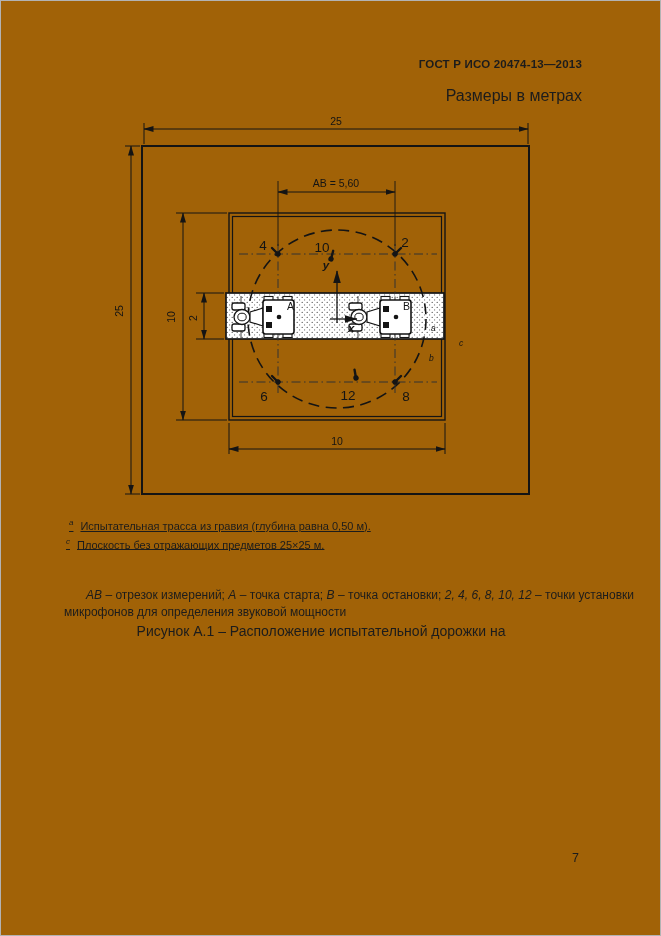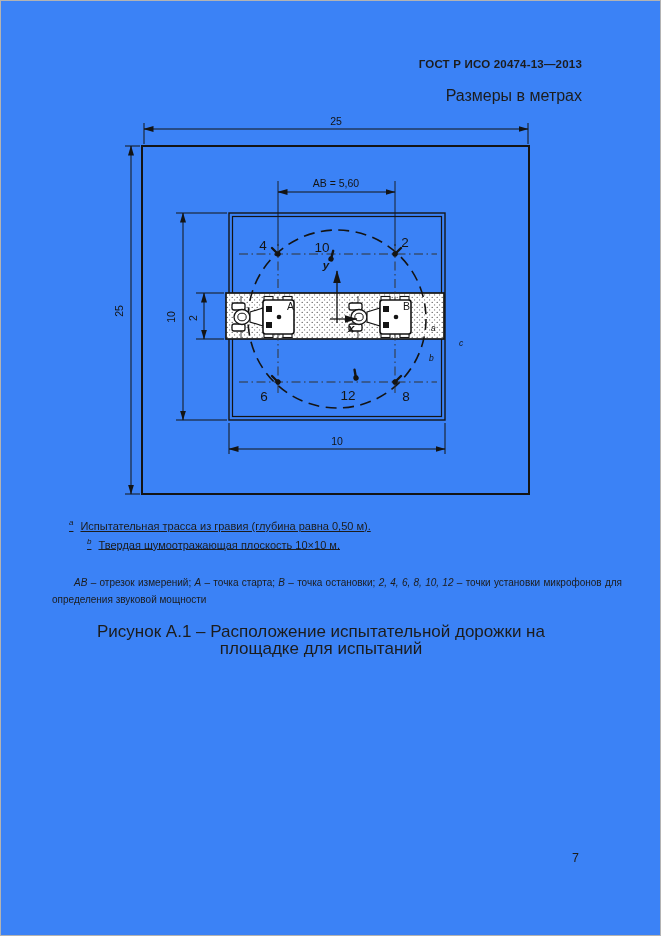--- a/index.html
+++ b/index.html
@@ -1,35 +1,35 @@
 <!DOCTYPE html>
 <html><head>
 <meta charset="utf-8">
 <style>
   html,body{margin:0;padding:0;background:#e8e8e8;}
   .page{
     position:relative;width:659px;height:934px;margin:0 auto;
-    background:#3b82f6;border:1px solid #b3b3b3;
+    background:#a16207;border:1px solid #b3b3b3;
     font-family:"Liberation Sans","DejaVu Sans",sans-serif;
     color:#1c1c1c;overflow:hidden;
   }
   .hdr{position:absolute;top:57px;right:78px;font-size:11.5px;font-weight:bold;letter-spacing:.2px;}
   .units{position:absolute;top:86px;right:78px;font-size:16px;}
   .diagram-svg{position:absolute;left:100px;top:105px;}
   svg text{font-family:"Liberation Sans","DejaVu Sans",sans-serif;fill:#141414;}
   .footnotes{position:absolute;left:0;top:514px;width:620px;font-size:11px;line-height:15px;text-decoration:underline;}
   .fn sup{font-size:8px;font-style:italic;margin-right:7px;}
   .fn-a{margin-left:68px;}
   .fn-b{margin-left:86px;}
   .fn-c{margin-left:65px;}
-  .legend{position:absolute;left:47px;top:570px;width:570px;font-size:10px;line-height:16.5px;
-          text-align:justify;text-indent:22px;margin:4px;}
+  .legend{position:absolute;left:47px;top:570px;width:570px;font-size:12px;line-height:16.5px;
+          text-align:justify;text-indent:22px;margin:16px;}
   .legend .it{font-style:italic;}
   .caption{position:absolute;left:60px;top:622px;width:520px;text-align:center;
-           font-size:17px;line-height:17px;}
+           font-size:14px;line-height:17px;}
   .pagenum{position:absolute;left:571px;top:850px;font-size:12.5px;}
 </style>
 </head>
 <body>
 
 <div class="page">
 
   <div class="hdr">ГОСТ Р ИСО 20474-13—2013</div>
   <div class="units">Размеры в метрах</div>
 
@@ -149,25 +149,24 @@
     <text x="247" y="294" text-anchor="middle" font-size="13.5">12</text>
     <text x="305" y="295" text-anchor="middle" font-size="13.5">8</text>
 
     <text x="330" y="225" font-size="8.5" font-style="italic">a</text>
     <text x="358" y="240" font-size="8.5" font-style="italic">c</text>
     <text x="328" y="255" font-size="8.5" font-style="italic">b</text>
   </svg>
 
   <div class="footnotes">
     <div class="fn fn-a"><sup>a</sup><span>Испытательная трасса из гравия (глубина равна 0,50 м).</span></div>
-    <div class="fn fn-b"><sup>b</sup><span>Твердая шумоотражающая плоскость 10×10 м.</span></div>
+    <div class="fn fn-c"><sup>c</sup><span>Плоскость без отражающих предметов 25×25 м.</span></div>
   </div>
 
   <p class="legend"><span class="it">АВ</span><span> – отрезок измерений; </span><span class="it">А</span><span> – точка старта; </span><span class="it">В</span><span> – точка остановки; </span><span class="it">2, 4, 6, 8, 10, 12</span><span> – точки установки микрофонов для определения звуковой мощности</span></p>
 
   <div class="caption">
     <div>Рисунок А.1 – Расположение испытательной дорожки на</div>
-    <div>площадке для испытаний</div>
   </div>
 
   <div class="pagenum">7</div>
 
 </div>
 
 </body></html>

